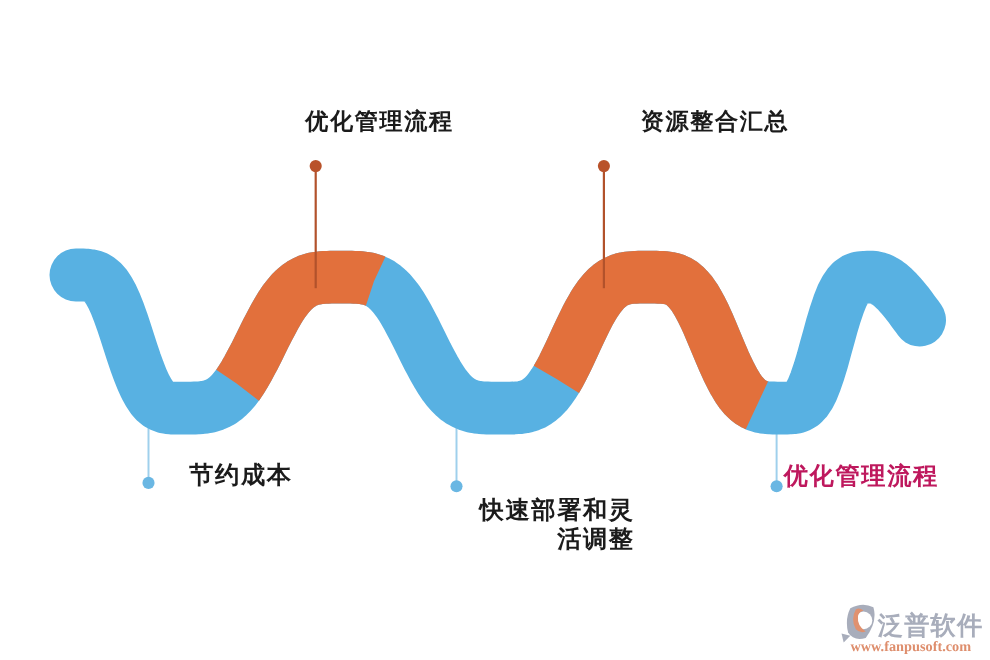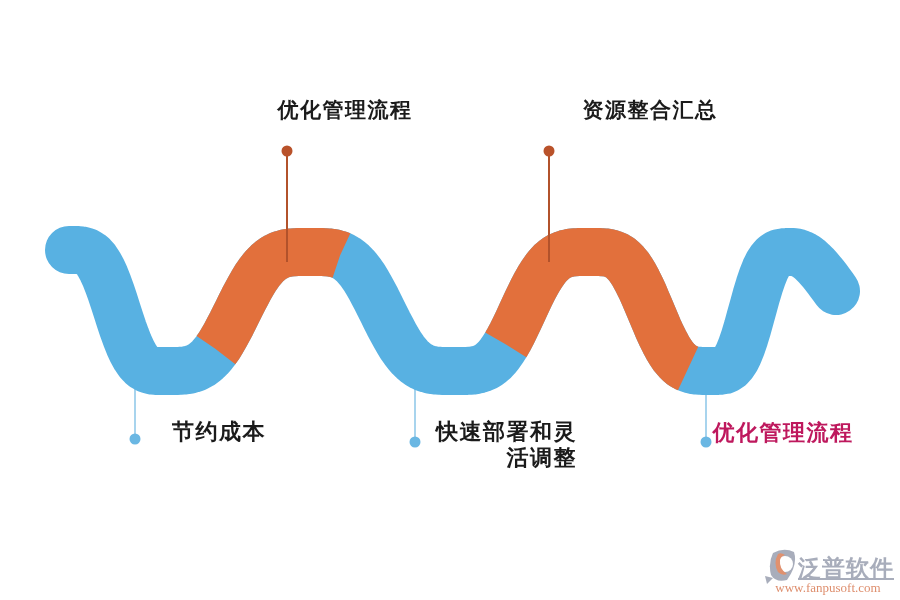--- a/index.html
+++ b/index.html
@@ -20,35 +20,35 @@
     letter-spacing: 1.5px;
     white-space: nowrap;
     text-align: center;
   }
   .label.top { font-size: 21px; }
   .label.bottom { font-size: 22px; text-align: right; }
   .label.wrap {
     white-space: normal;
     width: 156px;
     line-height: 26px;
+    margin-top: 32px;
   }
   .logo { position: absolute; }
   .logo-text {
     position: absolute;
     font-size: 23px;
     font-weight: bold;
     letter-spacing: 1px;
     white-space: nowrap;
-    text-decoration: underline;
   }
   .logo-url {
     position: absolute;
     transform: translateX(-50%);
     font-family: "Liberation Serif", serif;
-    font-weight: normal;
+    font-weight: bold;
     font-size: 13px;
     white-space: nowrap;
   }
 </style>
 </head>
 <body>
 
 <div class="stage">
 
   <svg width="900" height="600" viewBox="0 0 900 600">

